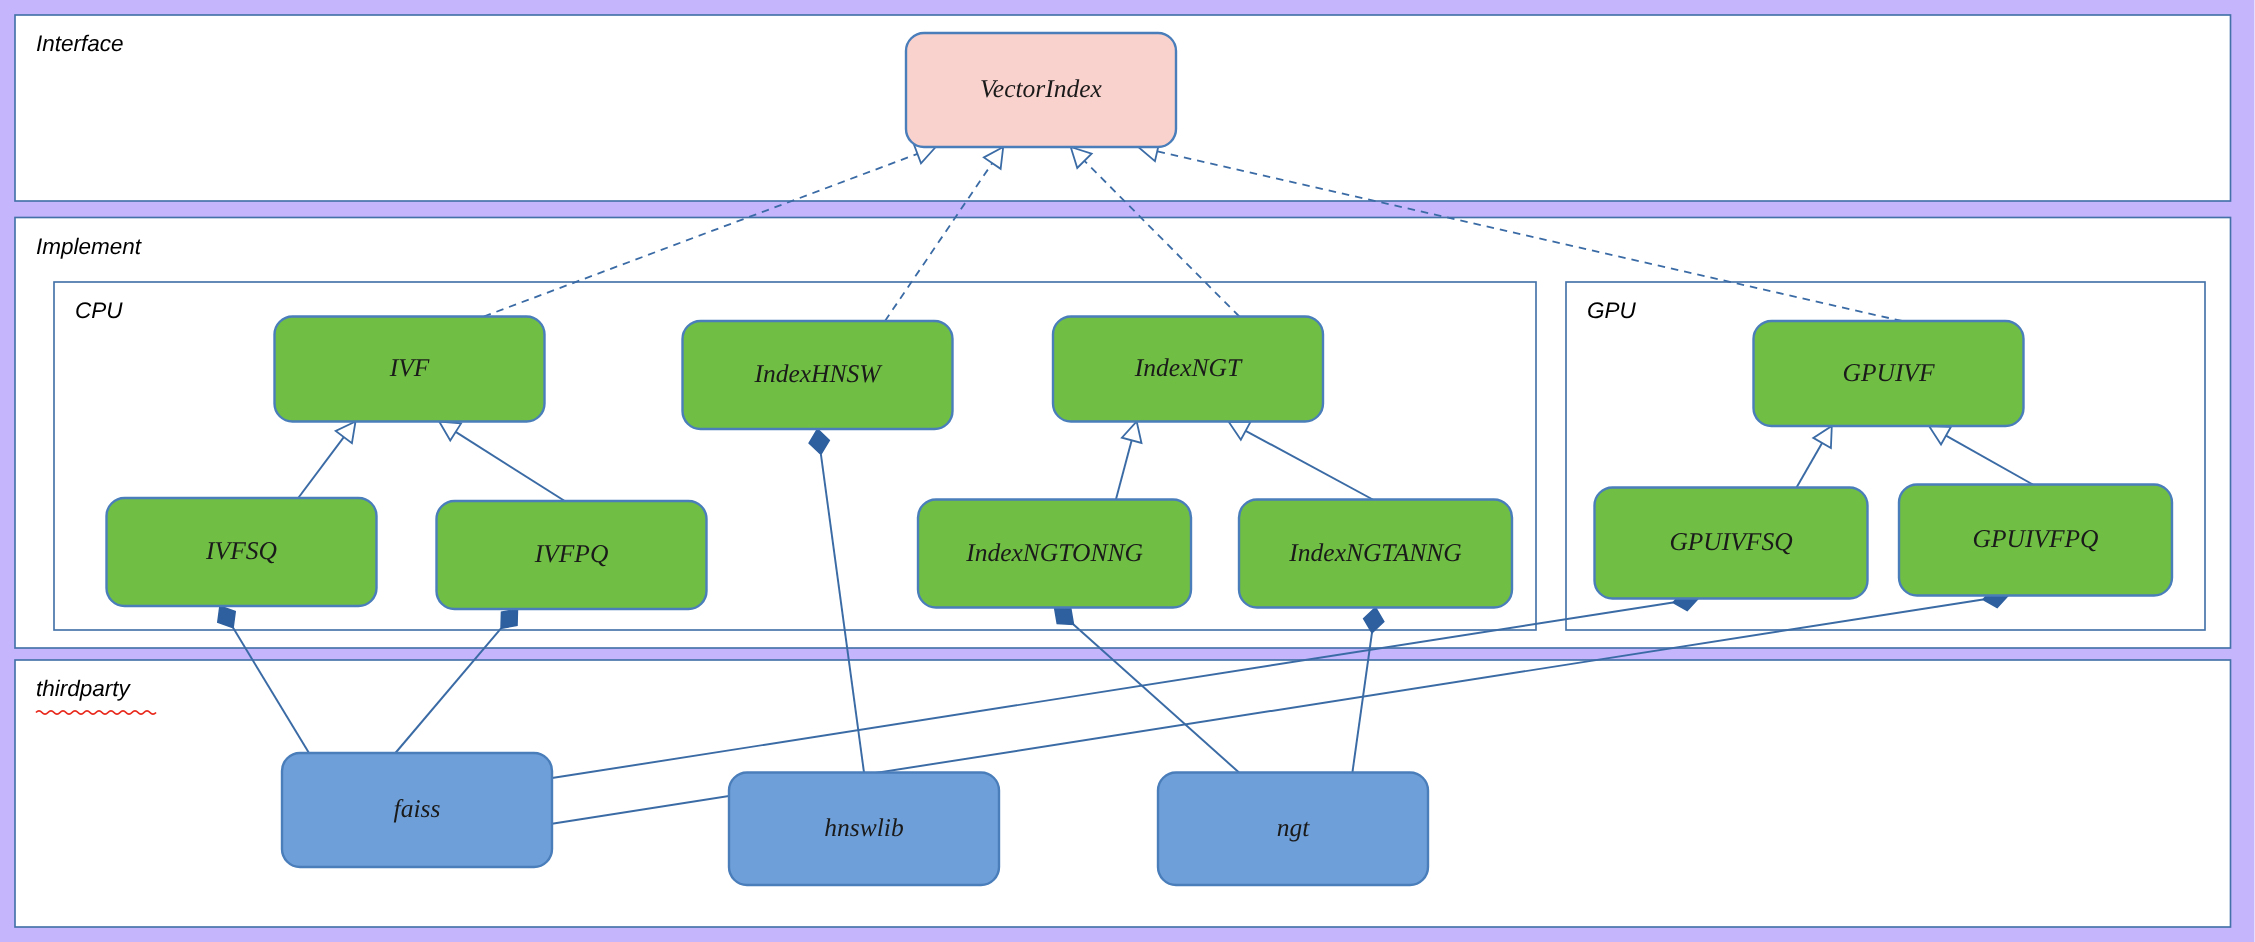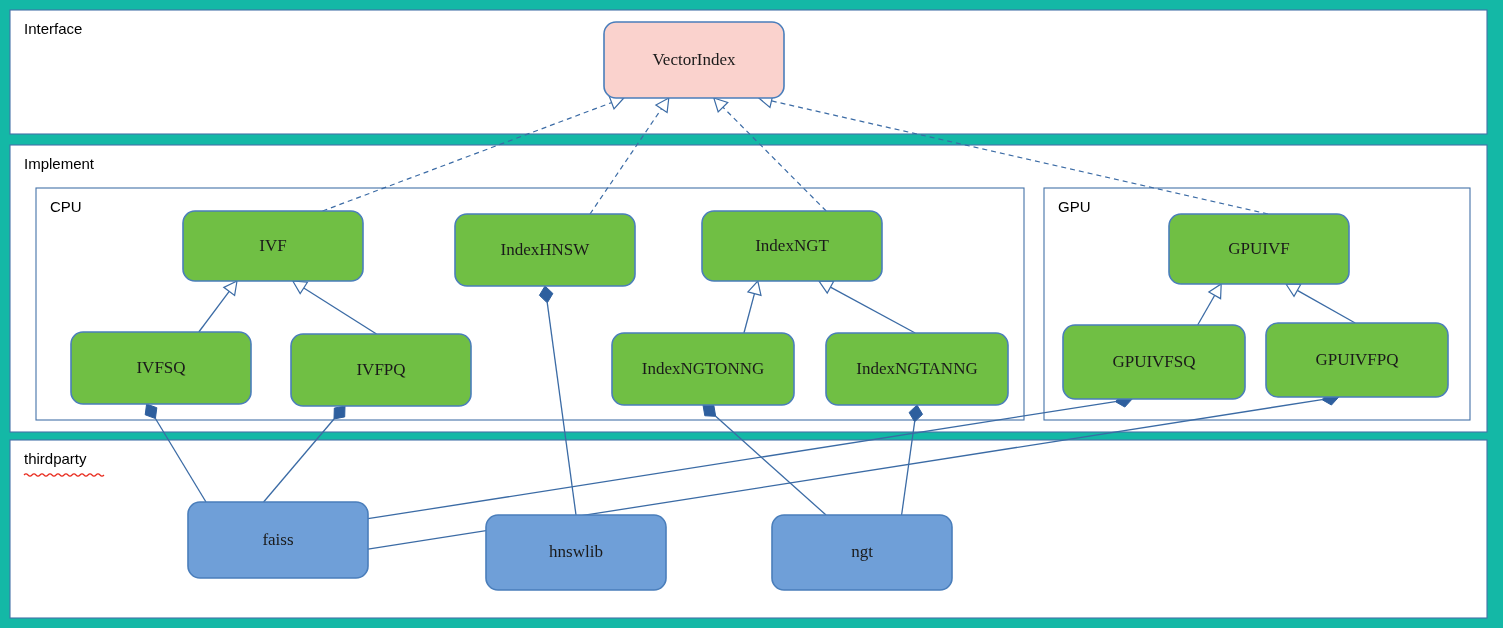--- a/index.html
+++ b/index.html
@@ -8,22 +8,23 @@
     padding: 0;
     background: #ffffff;
   }
   body {
     font-family: "Liberation Sans", sans-serif;
   }
   #canvas {
     position: relative;
     width: 1503px;
     height: 628px;
-    background: #14b8a6;
+    background: #c4b5fd;
     overflow: hidden;
+    font-style: italic;
   }
   svg#diagram {
     position: absolute;
     left: 0;
     top: 0;
     width: 1503px;
     height: 628px;
   }
   .group-rect {
     fill: #ffffff;

